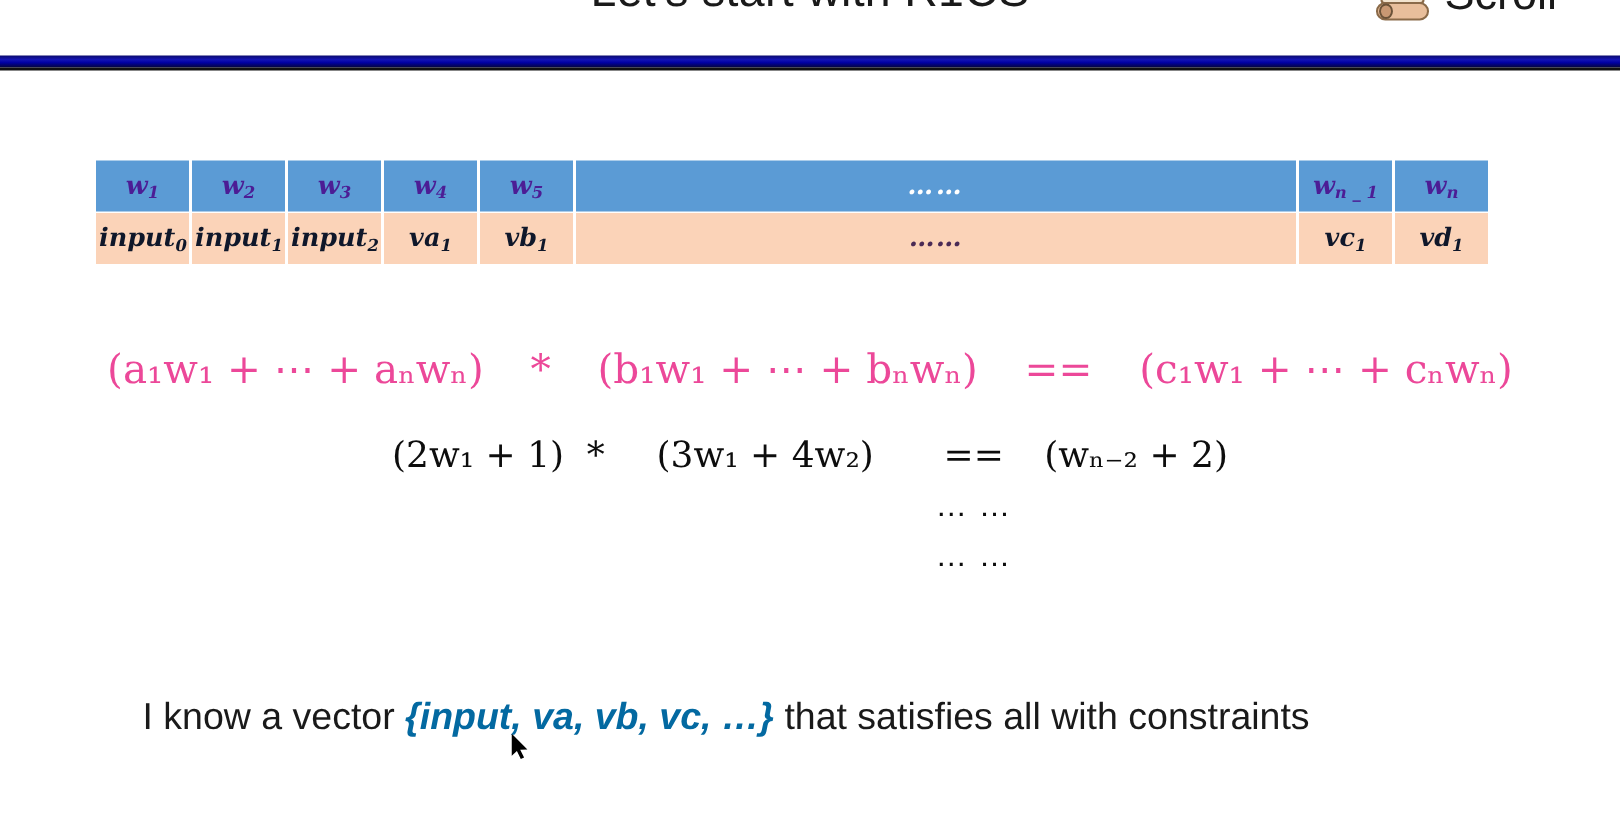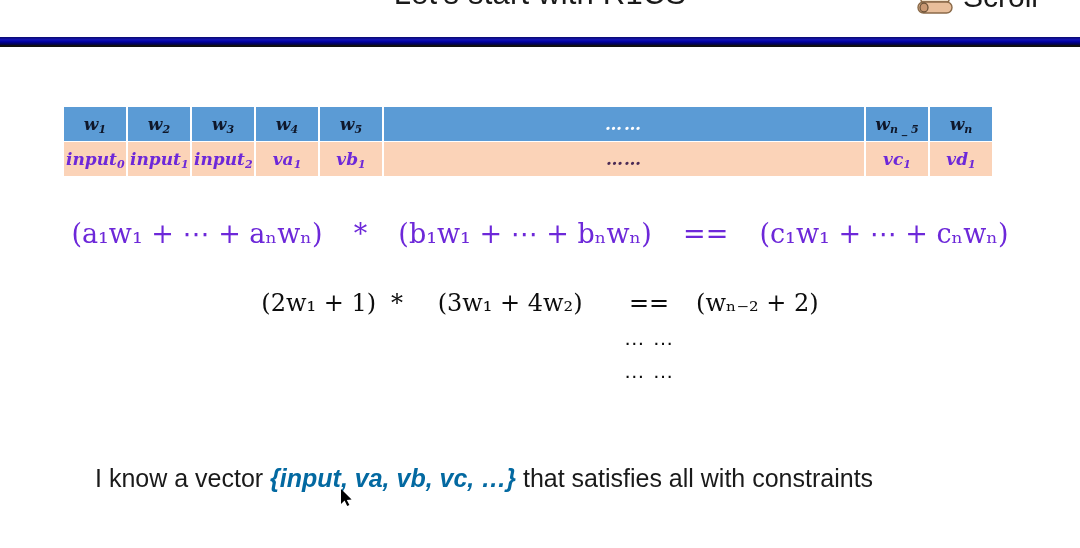--- a/index.html
+++ b/index.html
@@ -71,40 +71,41 @@
     text-align: center;
     vertical-align: middle;
     padding: 0 2px;
     font-family: "DejaVu Serif", serif;
     font-style: italic;
     font-weight: bold;
     font-size: 17px;
     white-space: nowrap;
     overflow: hidden;
   }
-  .row-head td { background: #5B9BD5; color: #0f172a; }
-  .row-val  td { background: #FBD3B8; color: #6d28d9; }
+  .row-head td { background: #5B9BD5; color: #4c1d95; }
+  .row-val  td { background: #FBD3B8; color: #0f172a; }
   .row-val td.dots { color: #4a2a55; }
   .row-head td.dots { color: #ffffff; letter-spacing: 2px; }
   .dots { font-style: normal; letter-spacing: 1px; }
   sub {
     font-size: 11px;
     font-style: italic;
     vertical-align: baseline;
     position: relative;
     bottom: -3px;
     font-weight: bold;
   }
 
   
   .eq {
     position: absolute;
     font-family: "DejaVu Serif", serif;
-    color: #6d28d9;
-    white-space: nowrap;
+    color: #ec4899;
+    white-space: nowrap;
+    margin-top: 12px;
   }
   .eq-general {
     left: 0; width: 1080px;
     top: 218px;
     text-align: center;
     font-size: 27px;
   }
   .eq-general .pad { display:inline-block; width: 14px; }
 
   .eq-rows {
@@ -191,21 +192,21 @@
           <col style="width:62px">
       </colgroup>
       <tbody>
         <tr class="row-head">
           <td><span>w</span><sub>1</sub></td>
           <td><span>w</span><sub>2</sub></td>
           <td><span>w</span><sub>3</sub></td>
           <td><span>w</span><sub>4</sub></td>
           <td><span>w</span><sub>5</sub></td>
           <td class="dots">……</td>
-          <td><span>w</span><sub>n _ 5</sub></td>
+          <td><span>w</span><sub>n _ 1</sub></td>
           <td><span>w</span><sub>n</sub></td>
         </tr>
         <tr class="row-val">
           <td><span>input</span><sub>0</sub></td>
           <td><span>input</span><sub>1</sub></td>
           <td><span>input</span><sub>2</sub></td>
           <td><span>va</span><sub>1</sub></td>
           <td><span>vb</span><sub>1</sub></td>
           <td class="dots">……</td>
           <td><span>vc</span><sub>1</sub></td>

